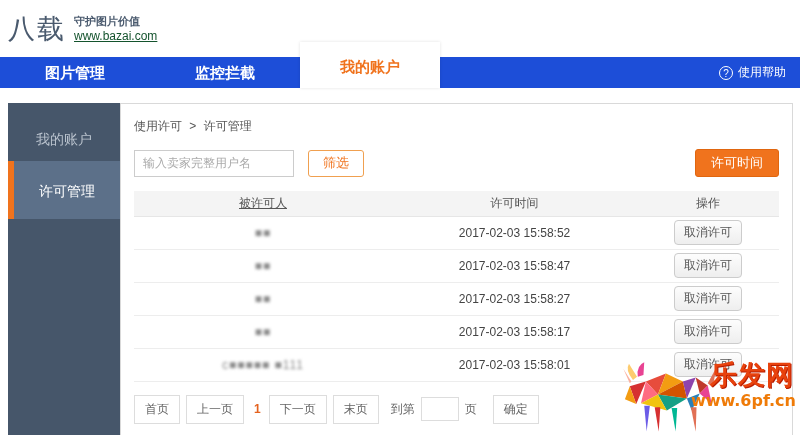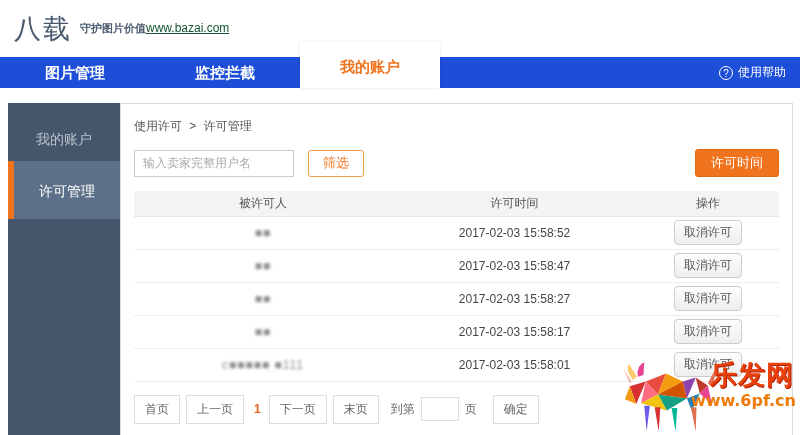--- a/index.html
+++ b/index.html
@@ -1,23 +1,23 @@
 <!DOCTYPE html>
 <html><head>
 <meta charset="utf-8">
 <style>
   * { margin: 0; padding: 0; box-sizing: border-box; }
   html, body { width: 800px; height: 435px; overflow: hidden; background: #fff;
     font-family: "Liberation Sans", "DejaVu Sans", sans-serif; }
   .page { position: relative; width: 800px; height: 435px; background: #fff; }
 
   
-  .header { height: 57px; display: flex; align-items: center; padding-left: 14px; background: #fff; }
+  .header { height: 57px; display: flex; align-items: center; padding-left: 8px; background: #fff; }
   .logo-cn { font-family: "DejaVu Serif", "Liberation Serif", serif; font-size: 27px; color: #4a5a6e; letter-spacing: 2px; }
-  .logo-sub { margin-left: 8px; display: flex; flex-direction: row; justify-content: center; }
+  .logo-sub { margin-left: 8px; display: flex; flex-direction: column; justify-content: center; }
   .logo-tagline { font-size: 11px; color: #4a5a6e; font-weight: bold; }
   .logo-url { font-size: 12px; color: #14532d; text-decoration: underline; }
 
   
   .nav { position: relative; height: 31px; background: #1d4ed8; display: flex; align-items: stretch; }
   .nav-tab { width: 150px; text-align: center; line-height: 31px; color: #fff; font-size: 15px; font-weight: bold; cursor: pointer; }
   .nav-tab.active { position: relative; margin-top: -15px; height: 46px; line-height: 50px; background: #fff; color: #f0731d; width: 140px; box-shadow: 0 0 3px rgba(0,0,0,0.12); }
   .nav-help { position: absolute; right: 14px; top: 0; height: 31px; display: flex; align-items: center; color: #fff; font-size: 12px; cursor: pointer; }
   .q-icon { display: inline-block; width: 14px; height: 14px; border: 1px solid #fff; border-radius: 50%; text-align: center; line-height: 13px; font-size: 10px; margin-right: 5px; }
 
@@ -35,21 +35,21 @@
 
   .filter-row { display: flex; align-items: center; margin: 4px 0 14px 0; }
   .filter-input { width: 160px; height: 27px; border: 1px solid #ccc; padding: 0 8px; font-size: 12px; color: #333; outline: none; }
   .filter-input::placeholder { color: #aaa; }
   .btn-filter { margin-left: 14px; height: 27px; padding: 0 14px; background: #fff; border: 1px solid #f0a050; color: #f0731d; font-size: 13px; border-radius: 3px; cursor: pointer; }
   .btn-add { margin-left: auto; height: 28px; padding: 0 15px; background: #f0731d; border: 1px solid #e0660f; color: #fff; font-size: 13px; border-radius: 3px; cursor: pointer; }
 
   table.license { width: 100%; border-collapse: collapse; font-size: 12px; }
   table.license th { background: #f4f4f4; color: #555; font-weight: normal; height: 25px; text-align: center; border-bottom: 1px solid #e6e6e6; }
   table.license td { height: 33px; text-align: center; color: #444; border-bottom: 1px solid #ededed; }
-  .col-name { width: 40%; } .col-time { width: 38%; } .col-op { width: 22%; }
+  .col-name { width: 40%; text-decoration: underline; } .col-time { width: 38%; } .col-op { width: 22%; }
   .masked { color: #8a8a8a; filter: blur(1.6px); font-size: 12px; letter-spacing: 1px; }
   .btn-cancel { padding: 3px 9px; font-size: 12px; color: #555; background: linear-gradient(#fdfdfd, #eee); border: 1px solid #ccc; border-radius: 4px; cursor: pointer; }
 
   .pagination { display: flex; align-items: center; margin-top: 13px; font-size: 12px; color: #666; }
   .pg-btn { padding: 5px 10px; border: 1px solid #ddd; background: #fff; color: #666; margin-right: 6px; font-size: 12px; cursor: pointer; }
   .pg-current { color: #e4621f; font-weight: bold; margin: 0 8px 0 4px; }
   .pg-text { margin: 0 6px; color: #666; }
   .pg-input { width: 38px; height: 24px; border: 1px solid #ddd; outline: none; text-align: center; font-size: 12px; }
   .pg-confirm { margin-left: 10px; padding: 5px 10px; border: 1px solid #ddd; background: #fff; color: #666; font-size: 12px; cursor: pointer; }
 

